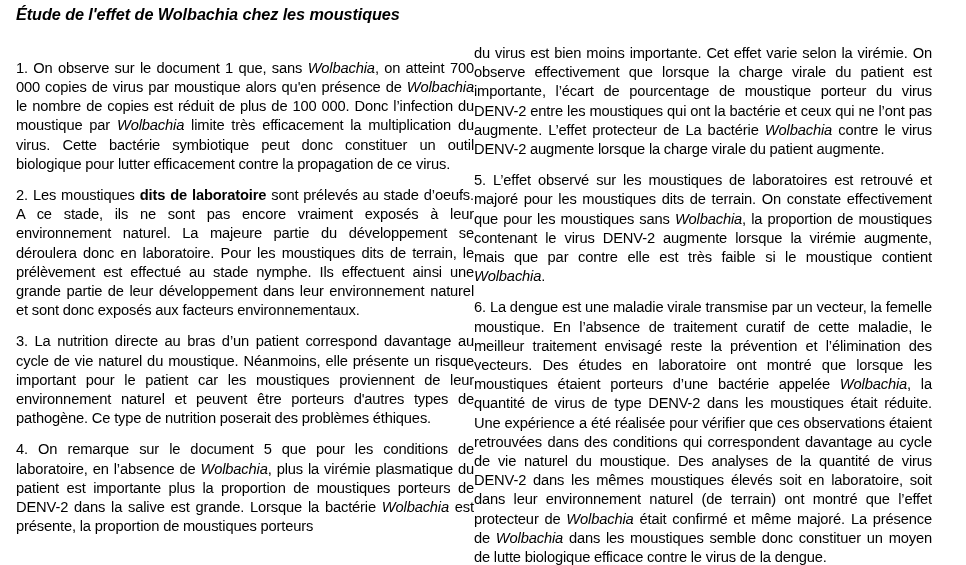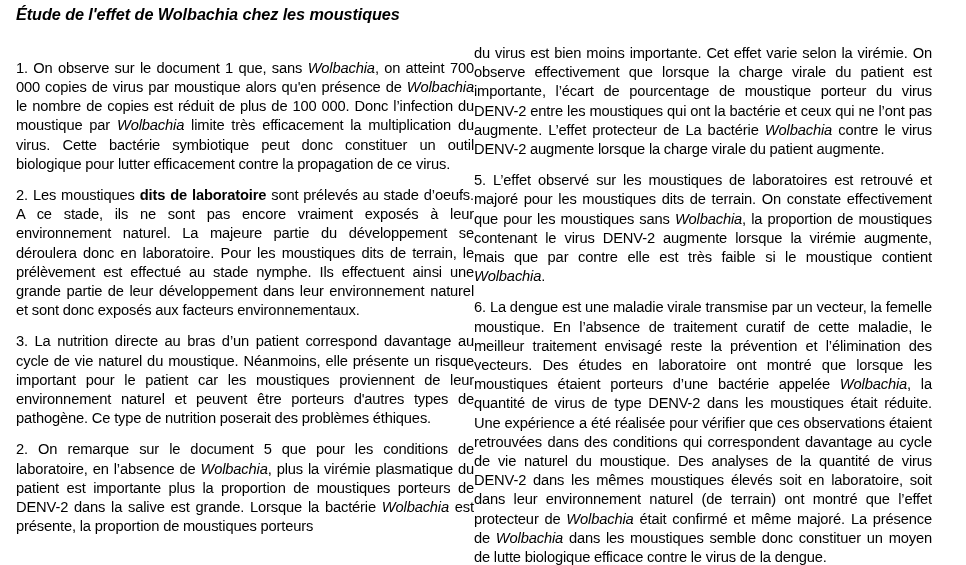--- a/index.html
+++ b/index.html
@@ -65,21 +65,21 @@
 <body>
 
 <div class="page">
   <h1 class="doc-title">Étude de l'effet de Wolbachia chez les moustiques</h1>
 
   <div class="columns">
     <div class="column col-left">
         <p class="para"><span>1. On observe sur le document 1 que, sans </span><i>Wolbachia</i><span>, on atteint 700 000 copies de virus par moustique alors qu'en présence de </span><i>Wolbachia</i><span> le nombre de copies est réduit de plus de 100 000. Donc l’infection du moustique par </span><i>Wolbachia</i><span> limite très efficacement la multiplication du virus. Cette bactérie symbiotique peut donc constituer un outil biologique pour lutter efficacement contre la propagation de ce virus.</span></p>
         <p class="para"><span>2. Les moustiques </span><b>dits de laboratoire</b><span> sont prélevés au stade d’oeufs. A ce stade, ils ne sont pas encore vraiment exposés à leur environnement naturel. La majeure partie du développement se déroulera donc en laboratoire. Pour les moustiques dits de terrain, le prélèvement est effectué au stade nymphe. Ils effectuent ainsi une grande partie de leur développement dans leur environnement naturel et sont donc exposés aux facteurs environnementaux.</span></p>
         <p class="para"><span>3. La nutrition directe au bras d’un patient correspond davantage au cycle de vie naturel du moustique. Néanmoins, elle présente un risque important pour le patient car les moustiques proviennent de leur environnement naturel et peuvent être porteurs d'autres types de pathogène. Ce type de nutrition poserait des problèmes éthiques.</span></p>
-        <p class="para"><span> 2. On remarque sur le document 5 que pour les conditions de laboratoire, en l’absence de </span><i>Wolbachia</i><span>, plus la virémie plasmatique du patient est importante plus la proportion de moustiques porteurs de DENV-2 dans la salive est grande. Lorsque la bactérie </span><i>Wolbachia</i><span> est présente, la proportion de moustiques porteurs</span></p>
+        <p class="para"><span> 4. On remarque sur le document 5 que pour les conditions de laboratoire, en l’absence de </span><i>Wolbachia</i><span>, plus la virémie plasmatique du patient est importante plus la proportion de moustiques porteurs de DENV-2 dans la salive est grande. Lorsque la bactérie </span><i>Wolbachia</i><span> est présente, la proportion de moustiques porteurs</span></p>
       </div>
     <div class="column col-right">
         <p class="para"><span>du virus est bien moins importante. Cet effet varie selon la virémie. On observe effectivement que lorsque la charge virale du patient est importante, l’écart de pourcentage de moustique porteur du virus DENV-2 entre les moustiques qui ont la bactérie et ceux qui ne l’ont pas augmente. L’effet protecteur de La bactérie </span><i>Wolbachia</i><span> contre le virus DENV-2 augmente lorsque la charge virale du patient augmente.</span></p>
         <p class="para"><span>5. L’effet observé sur les moustiques de laboratoires est retrouvé et majoré pour les moustiques dits de terrain. On constate effectivement que pour les moustiques sans </span><i>Wolbachia</i><span>, la proportion de moustiques contenant le virus DENV-2 augmente lorsque la virémie augmente, mais que par contre elle est très faible si le moustique contient </span><i>Wolbachia</i><span>.</span></p>
         <p class="para"><span>6. La dengue est une maladie virale transmise par un vecteur, la femelle moustique. En l’absence de traitement curatif de cette maladie, le meilleur traitement envisagé reste la prévention et l’élimination des vecteurs. Des études en laboratoire ont montré que lorsque les moustiques étaient porteurs d’une bactérie appelée </span><i>Wolbachia</i><span>, la quantité de virus de type DENV-2 dans les moustiques était réduite. Une expérience a été réalisée pour vérifier que ces observations étaient retrouvées dans des conditions qui correspondent davantage au cycle de vie naturel du moustique. Des analyses de la quantité de virus DENV-2 dans les mêmes moustiques élevés soit en laboratoire, soit dans leur environnement naturel (de terrain) ont montré que l’effet protecteur de </span><i>Wolbachia</i><span> était confirmé et même majoré. La présence de </span><i>Wolbachia</i><span> dans les moustiques semble donc constituer un moyen de lutte biologique efficace contre le virus de la dengue.</span></p>
       </div>
   </div>
 </div>
 
 </body></html>

